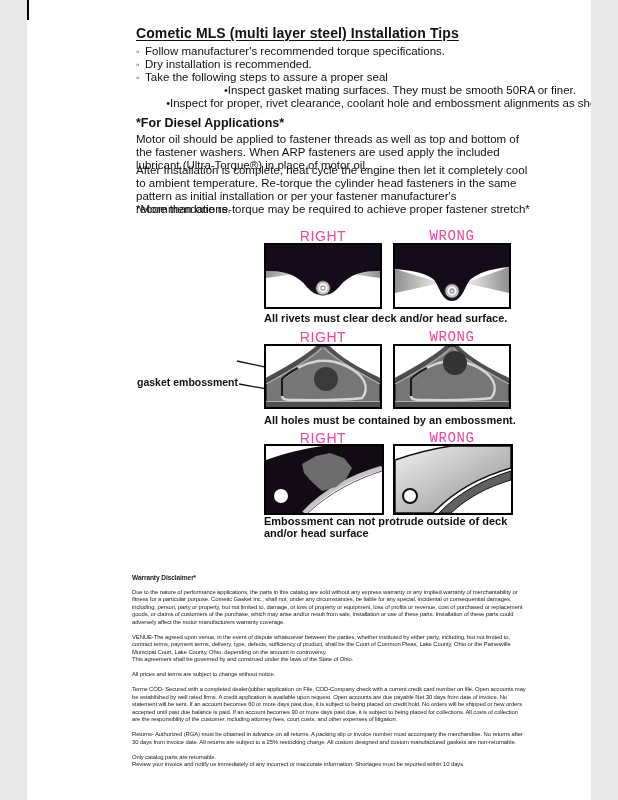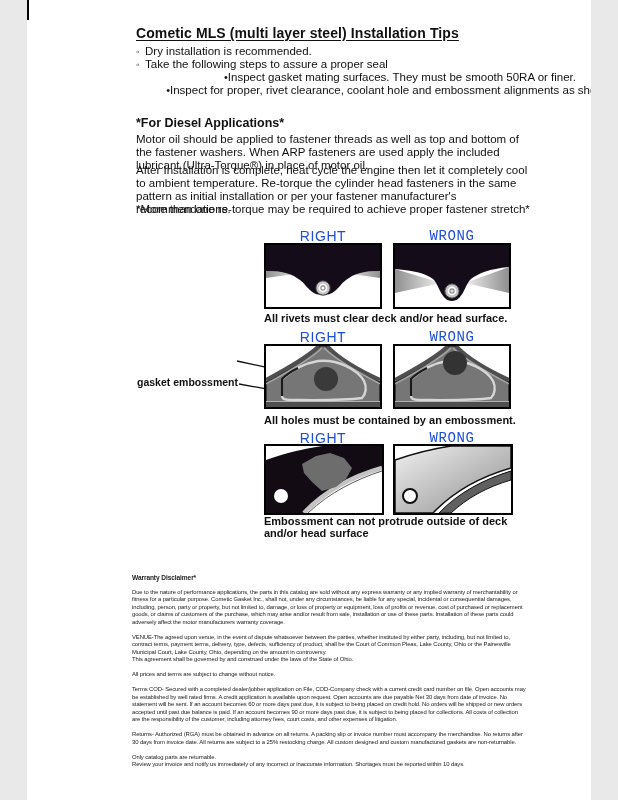--- a/index.html
+++ b/index.html
@@ -15,21 +15,21 @@
   .tips{left:109px;top:45px;width:440px;font-size:11.5px;line-height:13px;}
   .bline{white-space:nowrap;}
   .bline .marker{display:inline-block;width:9px;font-size:10px;vertical-align:top;}
   .bline.sub{margin-left:26px;text-align:right;}
   .bline.sub .marker{width:8px;font-size:11px;}
   .h2{left:109px;top:116px;font-size:12.5px;font-weight:bold;}
   .para{left:109px;width:402px;font-size:11.5px;line-height:13px;}
   .p1{top:133px;}
   .p2{top:164px;}
   .note{top:203px;white-space:nowrap;}
-  .dlabel{width:118px;text-align:center;font-size:14px;letter-spacing:.6px;color:#1d4ed8;}
+  .dlabel{width:118px;text-align:center;font-size:14px;letter-spacing:.6px;color:#ec4899;}
   .r1l{top:228px;} .r2l{top:329px;} .r3l{top:430px;}
   .colL{left:237px;} .colR{left:366px;font-family:Liberation Mono, monospace;}
   .dbox{background:#fff;border:2px solid #000;line-height:0;}
   .r1b{top:243px;width:114px;height:62px;}
   .r2b{top:344px;width:114px;height:61px;}
   .r3b{top:444px;width:116px;height:67px;}
   .caption{left:237px;font-size:11px;font-weight:bold;line-height:12px;white-space:nowrap;}
   .cap1{top:312px;} .cap2{top:414px;} .cap3{top:515px;white-space:normal;width:250px;}
   .annot{width:122px;text-align:right;font-size:10.5px;font-weight:bold;line-height:11.5px;}
   .annot1{left:89px;top:343px;}
@@ -45,20 +45,21 @@
 </head>
 <body>
 
 <div class="sheet">
 
   <div class="abs edge-tick"></div>
 
   <div class="abs title">Cometic MLS (multi layer steel) Installation Tips</div>
 
   <div class="abs tips">
+    <div class="bline"><span class="marker">◦</span><span>Follow manufacturer's recommended torque specifications.</span></div>
     <div class="bline"><span class="marker">◦</span><span>Dry installation is recommended.</span></div>
     <div class="bline"><span class="marker">◦</span><span>Take the following steps to assure a proper seal</span></div>
     <div class="bline sub"><span class="marker">•</span><span>Inspect gasket mating surfaces.  They must be smooth 50RA or finer.</span></div>
     <div class="bline sub"><span class="marker">•</span><span>Inspect for proper, rivet clearance, coolant hole and embossment alignments as shown below.</span></div>
   </div>
 
   <div class="abs h2">*For Diesel Applications*</div>
   <div class="abs para p1">Motor oil should be applied to fastener threads as well as top and bottom of the fastener washers. When ARP fasteners are used apply the included lubricant (Ultra-Torque®) in place of motor oil.</div>
   <div class="abs para p2">After Installation is complete, heat cycle the engine then let it completely cool to ambient temperature. Re-torque the cylinder head fasteners in the same pattern as initial installation or per your fastener manufacturer's recommendations.</div>
   <div class="abs para note">*More than one re-torque may be required to achieve proper fastener stretch*</div>

